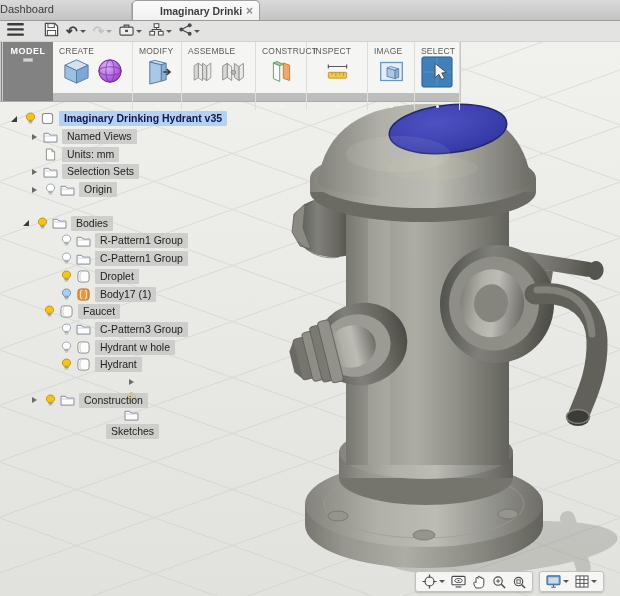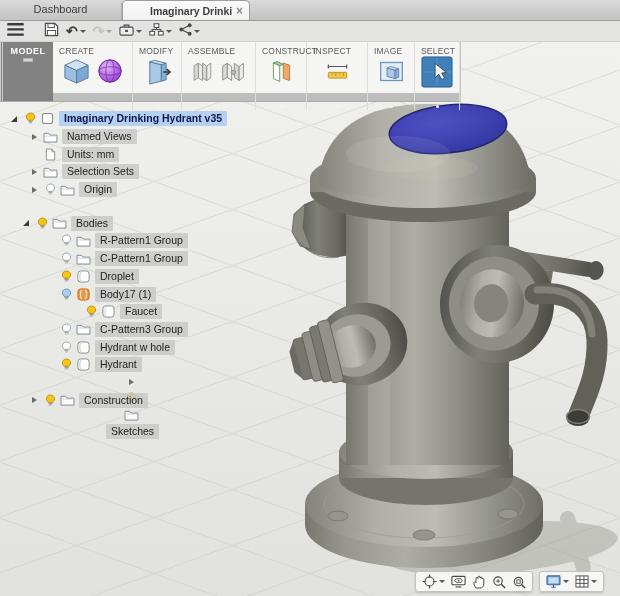--- a/index.html
+++ b/index.html
@@ -1,21 +1,21 @@
 <!DOCTYPE html>
 <html><head>
 <meta charset="utf-8">
 <style>
   html,body{margin:0;padding:0;background:#888;}
   .app{position:relative;width:620px;height:596px;overflow:hidden;background:#e9e9e6;
        font-family:"Liberation Sans",sans-serif;-webkit-font-smoothing:antialiased;}
   
   .tabbar{height:21px;background:linear-gradient(#dadada,#c3c3c3);border-bottom:1px solid #9b9b9b;
           display:flex;align-items:flex-end;box-sizing:border-box;}
-  .tab-dash{width:122px;text-align:center;font-size:11px;color:#3c3c3c;padding-bottom:3px;
+  .tab-dash{width:132px;text-align:left;font-size:11px;color:#3c3c3c;padding-bottom:3px;
             border-right:1px solid #aeaeae;height:17px;box-sizing:border-box;}
   .tab-active{width:128px;height:20px;background:linear-gradient(#fbfbfb,#f0f0f0);
               border:1px solid #9e9e9e;border-bottom:none;border-radius:5px 5px 0 0;
               display:flex;align-items:center;gap:4px;padding:0 6px;font-size:10.5px;
               font-weight:bold;color:#3f3f3f;box-sizing:border-box;}
   .tab-active .lbl{overflow:hidden;white-space:nowrap;}
   .tab-close{margin-left:auto;color:#8b8b8b;font-size:12px;line-height:10px;}
   
   .qat{height:21px;background:#e3e3e2;display:flex;align-items:center;padding:0 4px;gap:1px;
        border-bottom:1px solid #d2d2d0;box-sizing:border-box;}
@@ -508,21 +508,21 @@
               </svg>
             </span>
             <span class="ticon">
               <svg width="13" height="13" viewBox="0 0 14 14">
                 <rect x="1" y="1" width="12" height="12" rx="3" fill="#f09640" stroke="#c06a18"></rect>
                 <path d="M5,12.2 C3.2,10.5 3.2,3.5 5,1.8 M9,12.2 C10.8,10.5 10.8,3.5 9,1.8" fill="none" stroke="#fff"></path>
               </svg>
             </span>
             <span class="chip">Body17 (1)</span>
           </div>
-          <div class="trow" style="padding-left: 83px;">
+          <div class="trow" style="padding-left: 41px;">
             <span class="ticon">
               <svg width="11" height="13" viewBox="0 0 12 14">
                 <path d="M6,1 C3.2,1 1.5,3 1.5,5.2 C1.5,7 2.8,7.8 3.4,9 L8.6,9 C9.2,7.8 10.5,7 10.5,5.2 C10.5,3 8.8,1 6,1 Z" fill="#f6c512" stroke="#b8860b" stroke-width="0.9"></path>
                 <rect x="3.9" y="9.5" width="4.2" height="1.4" fill="#999"></rect>
                 <rect x="4.2" y="11.2" width="3.6" height="1.2" fill="#aaa"></rect>
               </svg>
             </span>
             <span class="ticon">
               <svg width="13" height="13" viewBox="0 0 14 14">
                 <rect x="1" y="1" width="12" height="12" rx="3" fill="#fdfdfd" stroke="#8a8a8a"></rect>

